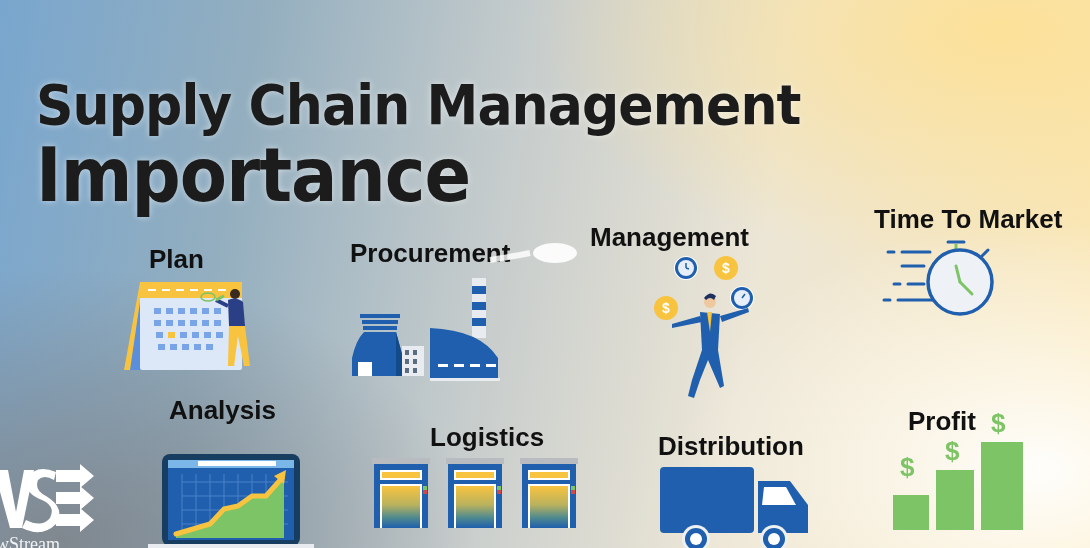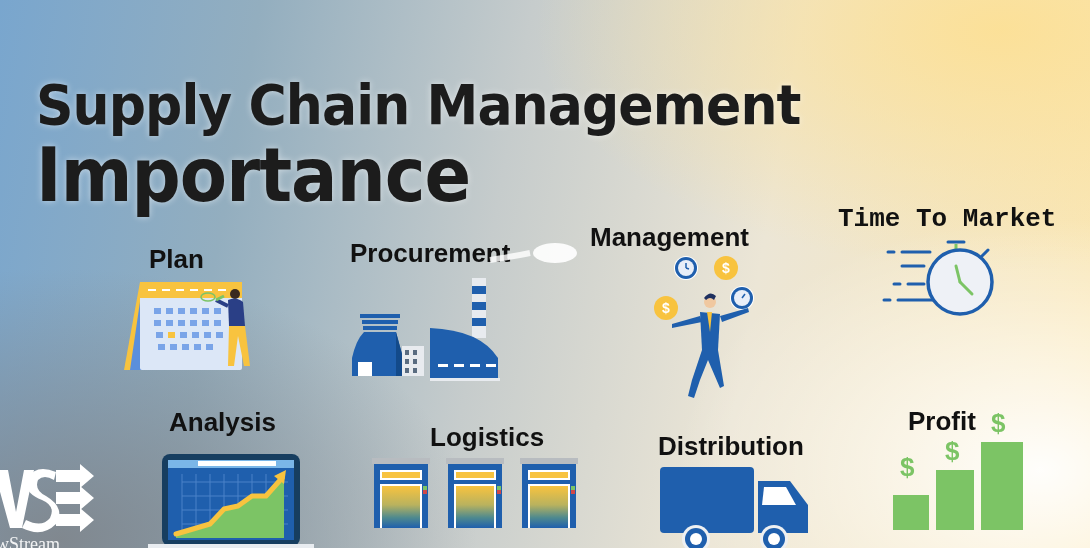--- a/index.html
+++ b/index.html
@@ -139,42 +139,42 @@
     <text x="16" y="61" text-anchor="middle" font-family="Liberation Sans, sans-serif" font-weight="bold" font-size="14" fill="#fff">$</text>
   <circle cx="60" cy="50" r="6" fill="#f0c8a0"></circle>
   <path d="M54,46 Q60,38 66,44 L64,48 Q60,44 56,48 Z" fill="#1e3060"></path>
   <path d="M50,60 L70,62 L68,98 L52,98 Z" fill="#1f5fad"></path>
   <path d="M57,60 L62,60 L60,80 Z" fill="#f8c33f"></path>
   <path d="M70,64 L98,56 L99,60 L72,70 Z" fill="#1f5fad"></path>
   <path d="M50,64 L22,72 L22,76 L52,70 Z" fill="#1f5fad"></path>
   <path d="M52,98 L42,128 L38,144 L44,146 L50,128 L58,108 L70,136 L74,134 L68,98 Z" fill="#1f5fad"></path>
 </svg>
 
-<div class="label" style="left:838px; top:204px;font-family:Liberation Mono, monospace;">Time To Market</div>
+<div class="label" style="left:874px; top:204px;">Time To Market</div>
 <svg class="icon" style="left:880px; top:238px;" width="120" height="80" viewBox="0 0 120 80">
   <g stroke="#1f5fad" stroke-width="3" stroke-linecap="round">
     <line x1="8" y1="14" x2="14" y2="14"></line>
       <line x1="22" y1="14" x2="50" y2="14"></line>
     <line x1="22" y1="28" x2="44" y2="28"></line>
     <line x1="14" y1="46" x2="20" y2="46"></line>
       <line x1="28" y1="46" x2="44" y2="46"></line>
     <line x1="4" y1="62" x2="10" y2="62"></line>
       <line x1="18" y1="62" x2="52" y2="62"></line>
     <line x1="68" y1="4" x2="84" y2="4"></line>
     <line x1="102" y1="18" x2="108" y2="12"></line>
   </g>
   <line x1="76" y1="6" x2="76" y2="12" stroke="#7cc465" stroke-width="3"></line>
   <circle cx="80" cy="44" r="32" fill="#eef1f6" stroke="#1f5fad" stroke-width="3.5"></circle>
   <g stroke="#7cc465" stroke-width="3" stroke-linecap="round">
     <line x1="80" y1="44" x2="76" y2="28"></line>
       <line x1="80" y1="44" x2="92" y2="56"></line>
   </g>
 </svg>
 
-<div class="label" style="left:169px; top:395px;margin-top:12px;">Analysis</div>
+<div class="label" style="left:169px; top:395px;">Analysis</div>
 <svg class="icon" style="left:148px; top:452px;" width="166" height="96" viewBox="0 0 166 96">
   <rect x="14" y="2" width="138" height="92" rx="8" fill="#173e60"></rect>
   <rect x="20" y="8" width="126" height="8" fill="#7ab6e8"></rect>
   <rect x="50" y="9" width="78" height="5" fill="#fff"></rect>
   <rect x="20" y="16" width="126" height="72" fill="#1f5fad"></rect>
   <g stroke="#4b82c8" stroke-width="1">
     <line x1="34" y1="22" x2="34" y2="86"></line>
       <line x1="48" y1="22" x2="48" y2="86"></line>
       <line x1="62" y1="22" x2="62" y2="86"></line>
       <line x1="76" y1="22" x2="76" y2="86"></line>

